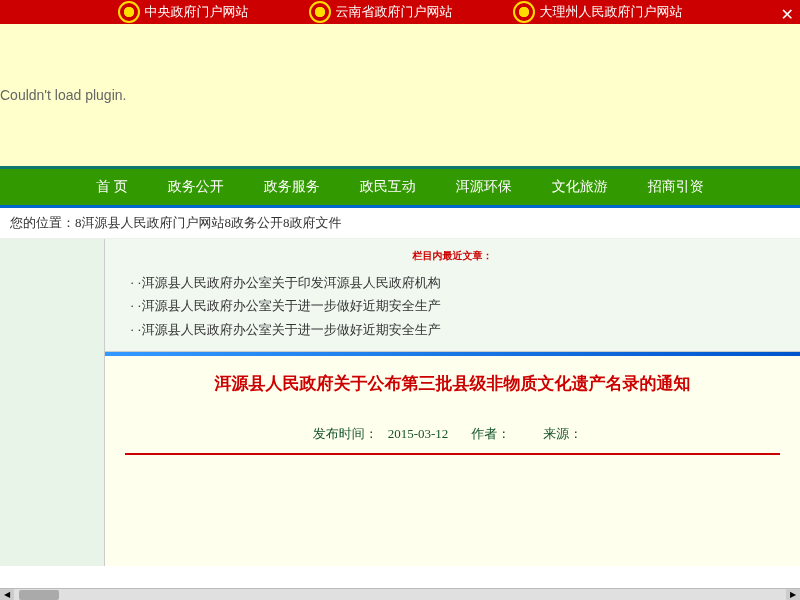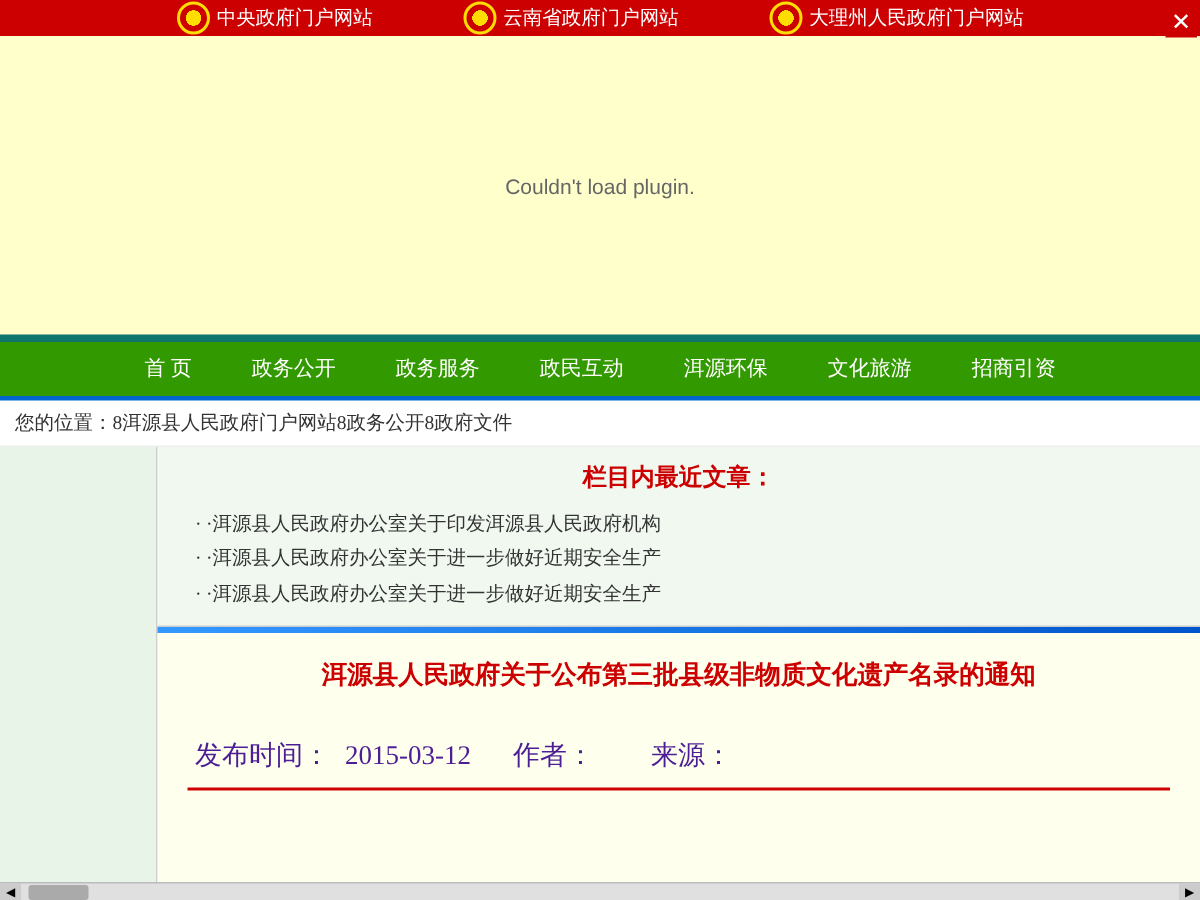--- a/index.html
+++ b/index.html
@@ -38,25 +38,25 @@
       font-size: 16px;
       cursor: pointer;
       background: #cc0000;
       padding: 0 4px;
     }
     .top-bar-wrapper { position: relative; }
 
     
     .plugin-area {
       background: #ffffcc;
-      height: 204px;
-      display: flex;
-      align-items: center;
-      justify-content: center;
-      border-bottom: 5px solid #0f766e;
+      height: 145px;
+      display: flex;
+      align-items: center;
+      justify-content: flex-start;
+      border-bottom: 3px solid #0f766e;
     }
     .plugin-text {
       color: #666;
       font-size: 14px;
       font-family: Arial, sans-serif;
     }
 
     
     .nav-bar {
       background: #339900;
@@ -113,21 +113,21 @@
     }
 
     
     .recent-articles {
       background: #f0f8f0;
       padding: 10px 15px;
       border-bottom: 1px solid #ccc;
     }
     .recent-title {
       color: #cc0000;
-      font-size: 16px;
+      font-size: 10px;
       font-weight: bold;
       text-align: center;
       margin-bottom: 8px;
     }
     .recent-list {
       list-style: none;
       padding-left: 10px;
     }
     .recent-list li {
       color: #333;
@@ -154,22 +154,23 @@
     }
     .article-title {
       color: #cc0000;
       font-size: 17px;
       font-weight: bold;
       text-align: center;
       margin-bottom: 28px;
       line-height: 1.5;
     }
     .article-meta {
-      font-size: 18px;
-      color: #4c1d95;
+      text-align: center;
+      font-size: 13px;
+      color: #14532d;
       margin-bottom: 10px;
     }
     .article-meta span {
       margin: 0 5px;
     }
     .article-sep {
       height: 2px;
       background: #cc0000;
       margin-top: 5px;
     }

